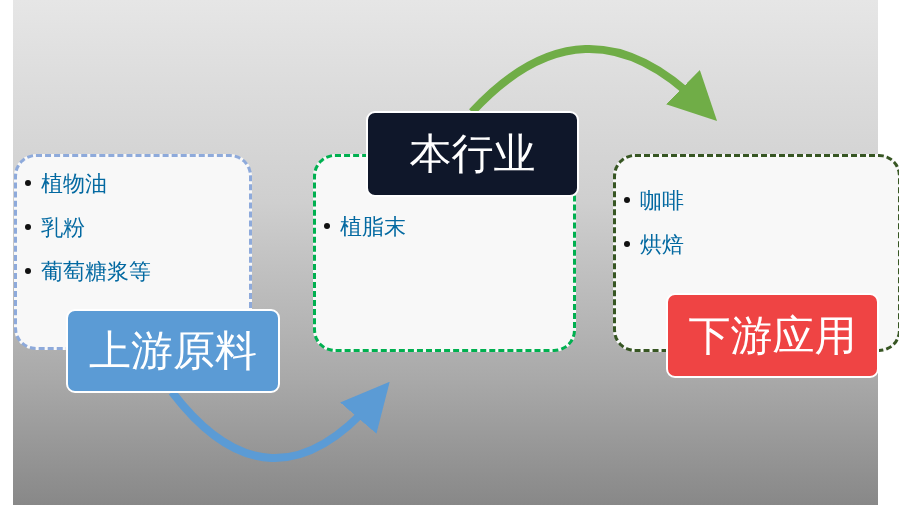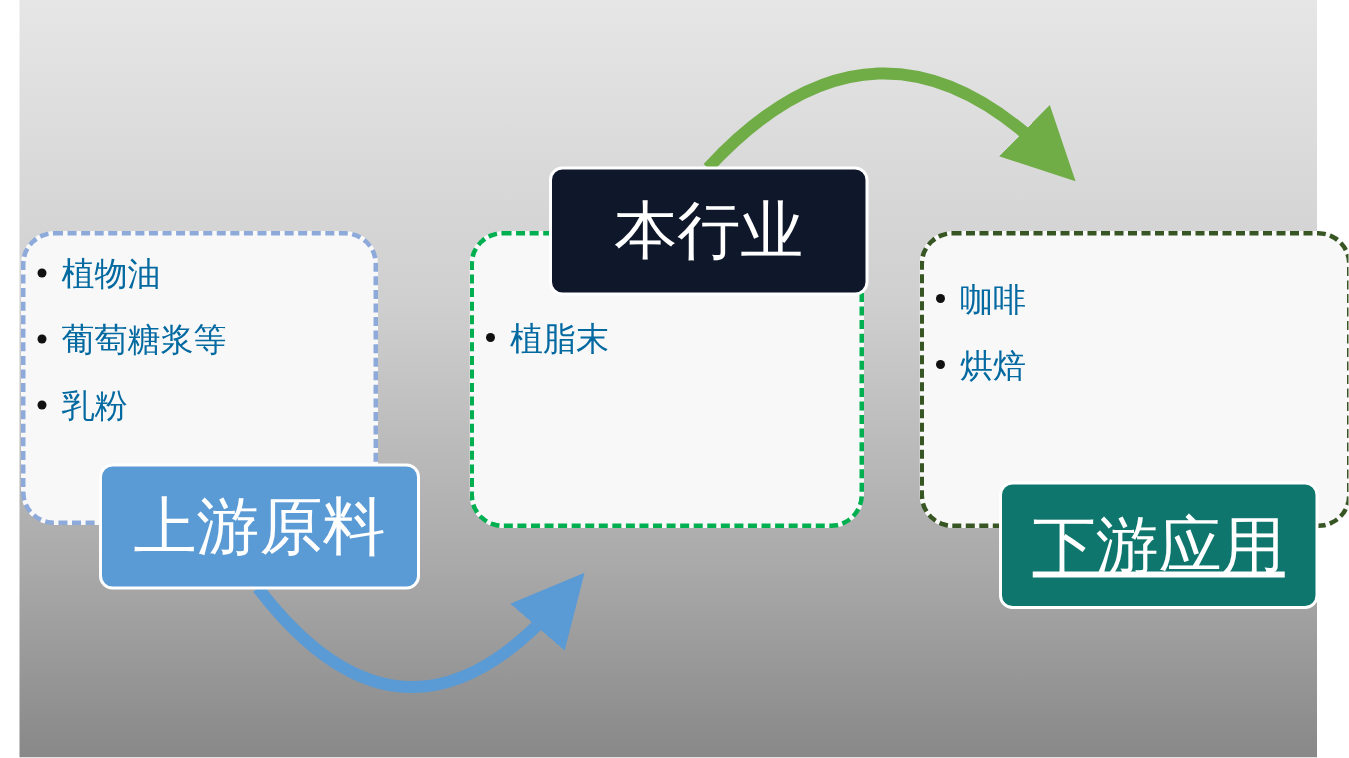--- a/index.html
+++ b/index.html
@@ -31,22 +31,22 @@
       <path d="M0,0 L6,3 L0,6 Z" fill="#70ad47"></path>
     </marker>
   </defs>
   <path d="M172,392 Q270,520 374,400" fill="none" stroke="#5b9bd5" stroke-width="8" marker-end="url(#ah-blue)"></path>
   <path d="M472,112 Q585,-10 700,104" fill="none" stroke="#70ad47" stroke-width="8" marker-end="url(#ah-green)"></path>
 </svg>
 
 <div class="card" style="left:14px; top:154px; width:238px; height:196px; border:3px dashed #8eaadb; padding-top:5px;">
   <ul>
     <li><span class="dot"></span><span>植物油</span></li>
+    <li><span class="dot"></span><span>乳粉</span></li>
     <li><span class="dot"></span><span>葡萄糖浆等</span></li>
-    <li><span class="dot"></span><span>乳粉</span></li>
   </ul>
 </div>
 <div class="label" style="left:66px; top:309px; width:214px; height:84px; background:#5b9bd5;text-align:center;">
   <span>上游原料</span>
 </div>
 
 <div class="card" style="left:313px; top:154px; width:263px; height:198px; border:3px dashed #00b050; padding-top:48px;">
   <ul>
     <li><span class="dot"></span><span>植脂末</span></li>
   </ul>
@@ -54,15 +54,15 @@
 <div class="label" style="left:366px; top:111px; width:213px; height:86px; background:#0f172a;">
   <span>本行业</span>
 </div>
 
 <div class="card" style="left:613px; top:154px; width:288px; height:198px; border:3px dashed #375623; padding-top:22px;">
   <ul>
     <li><span class="dot"></span><span>咖啡</span></li>
     <li><span class="dot"></span><span>烘焙</span></li>
   </ul>
 </div>
-<div class="label" style="left:666px; top:321px; width:213px; height:85px; background:#0f766e;text-decoration:underline;">
+<div class="label" style="left:666px; top:293px; width:213px; height:85px; background:#ef4444;">
   <span>下游应用</span>
 </div>
 
 </body></html>

